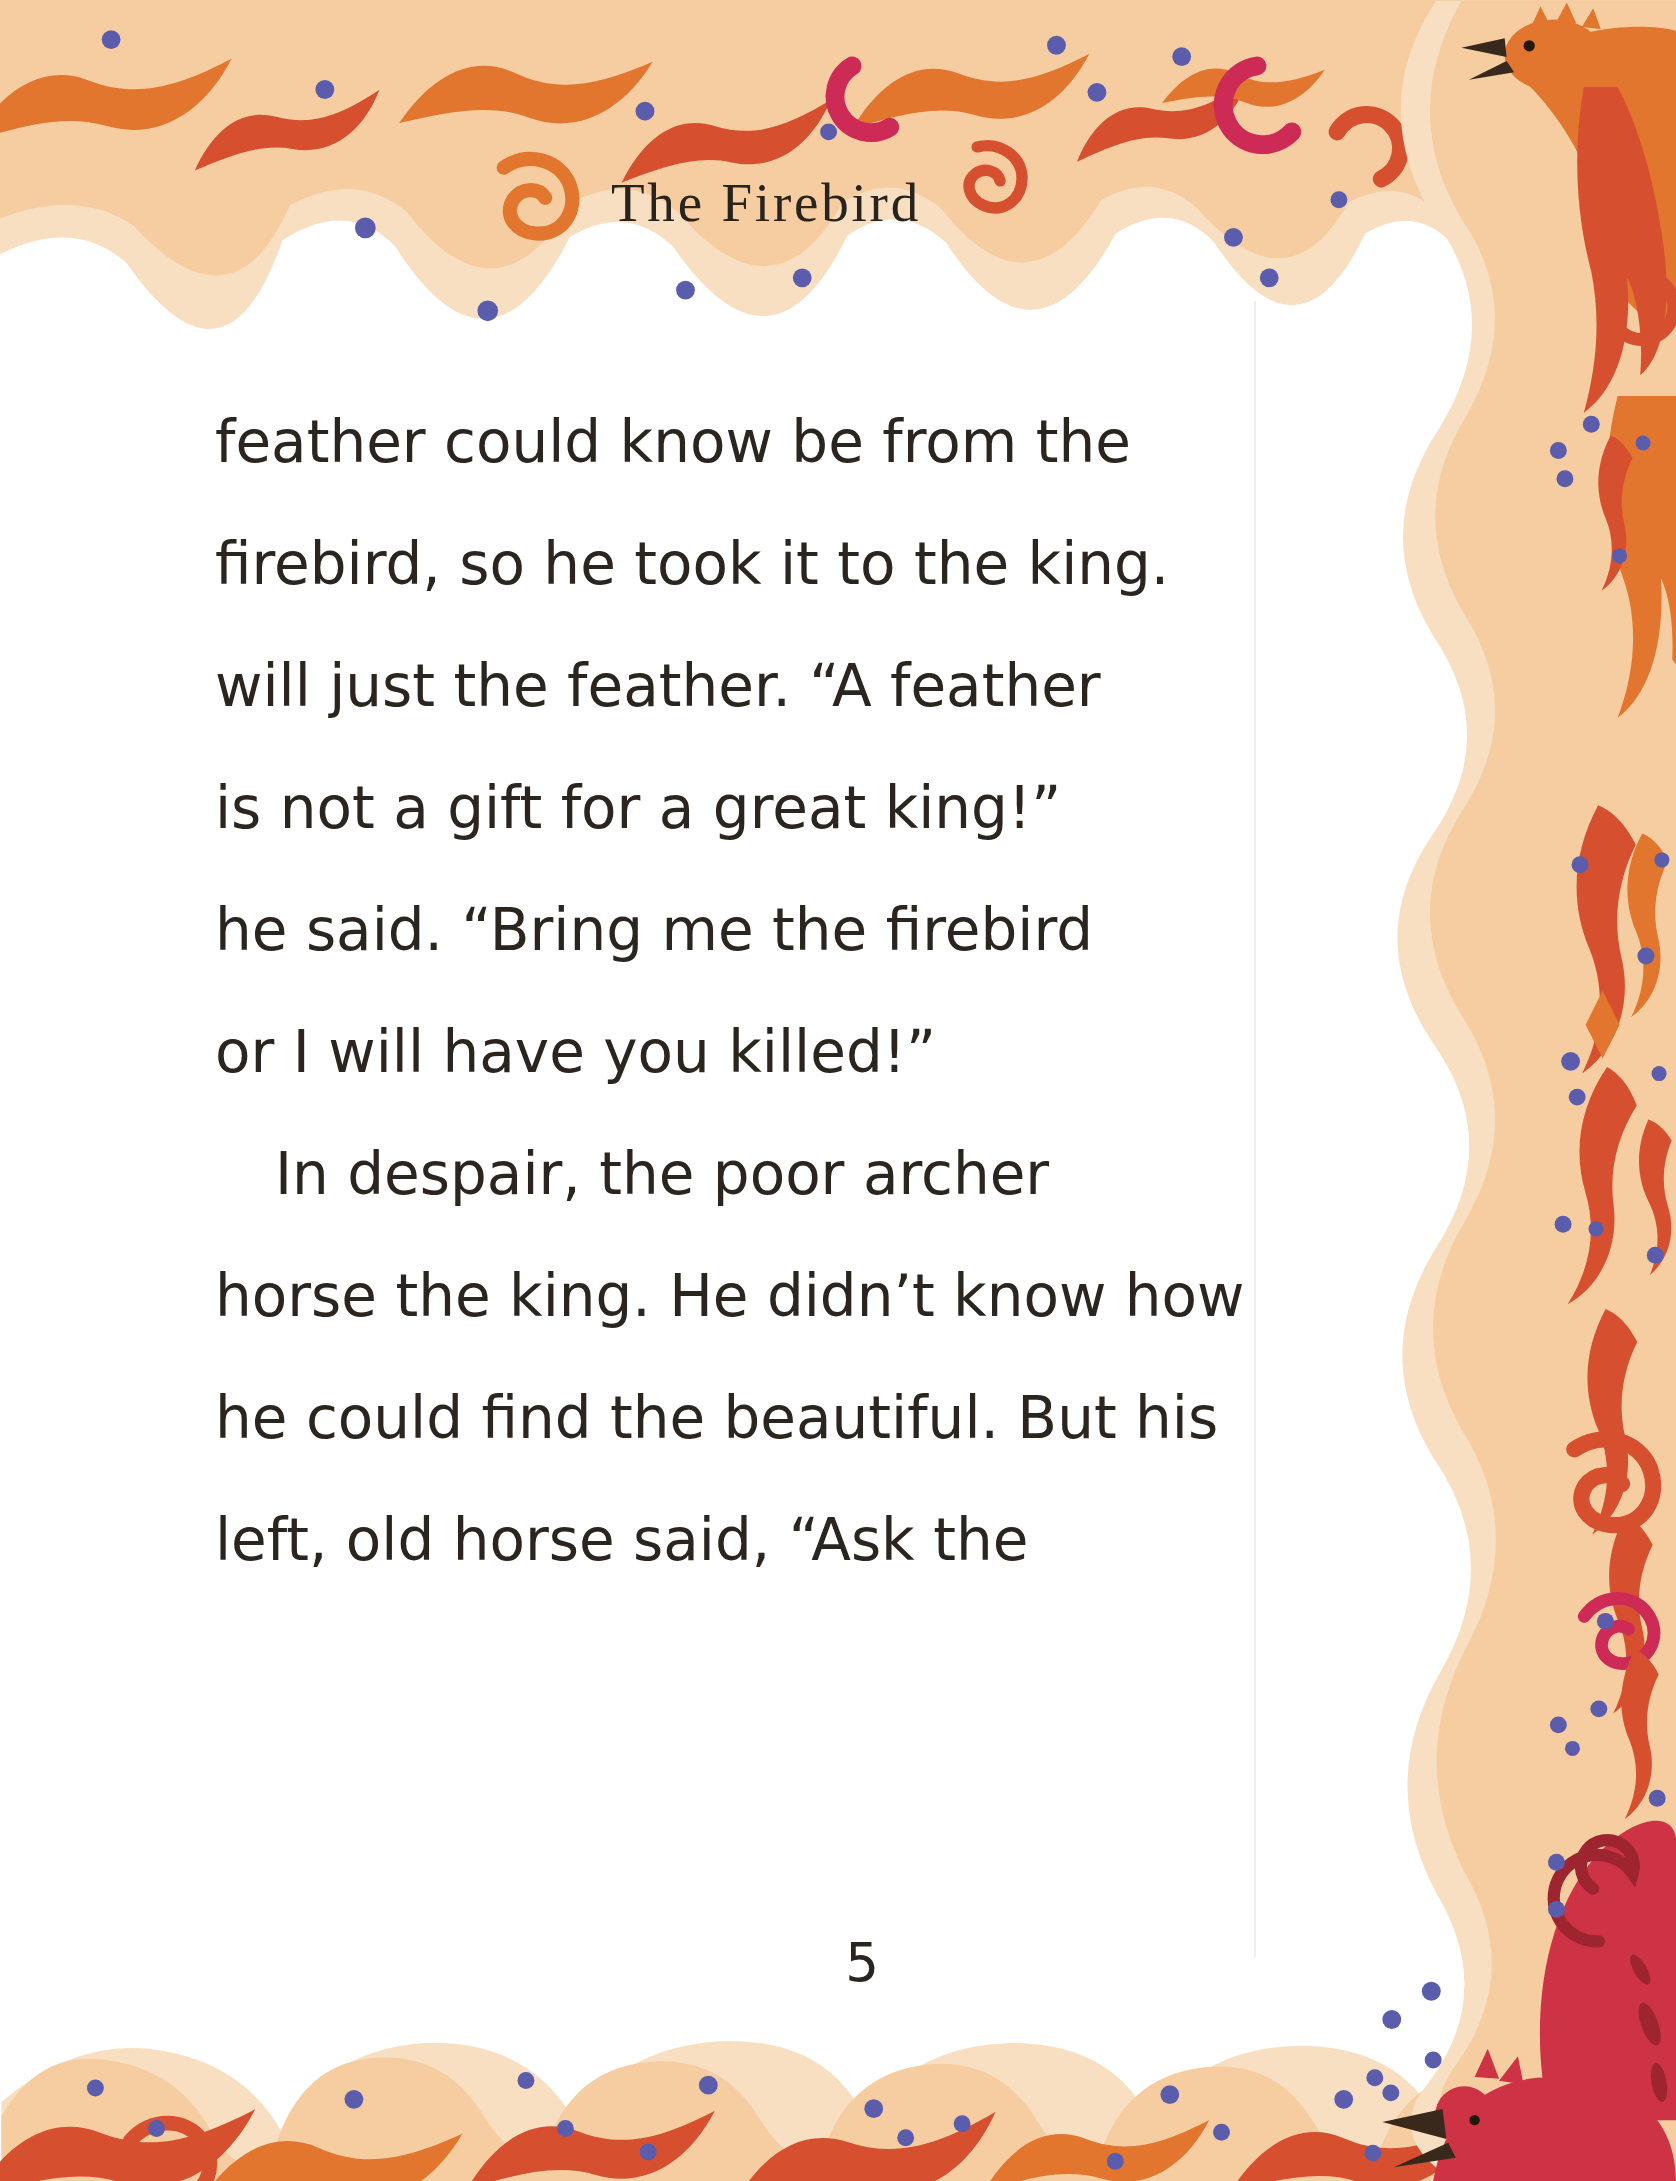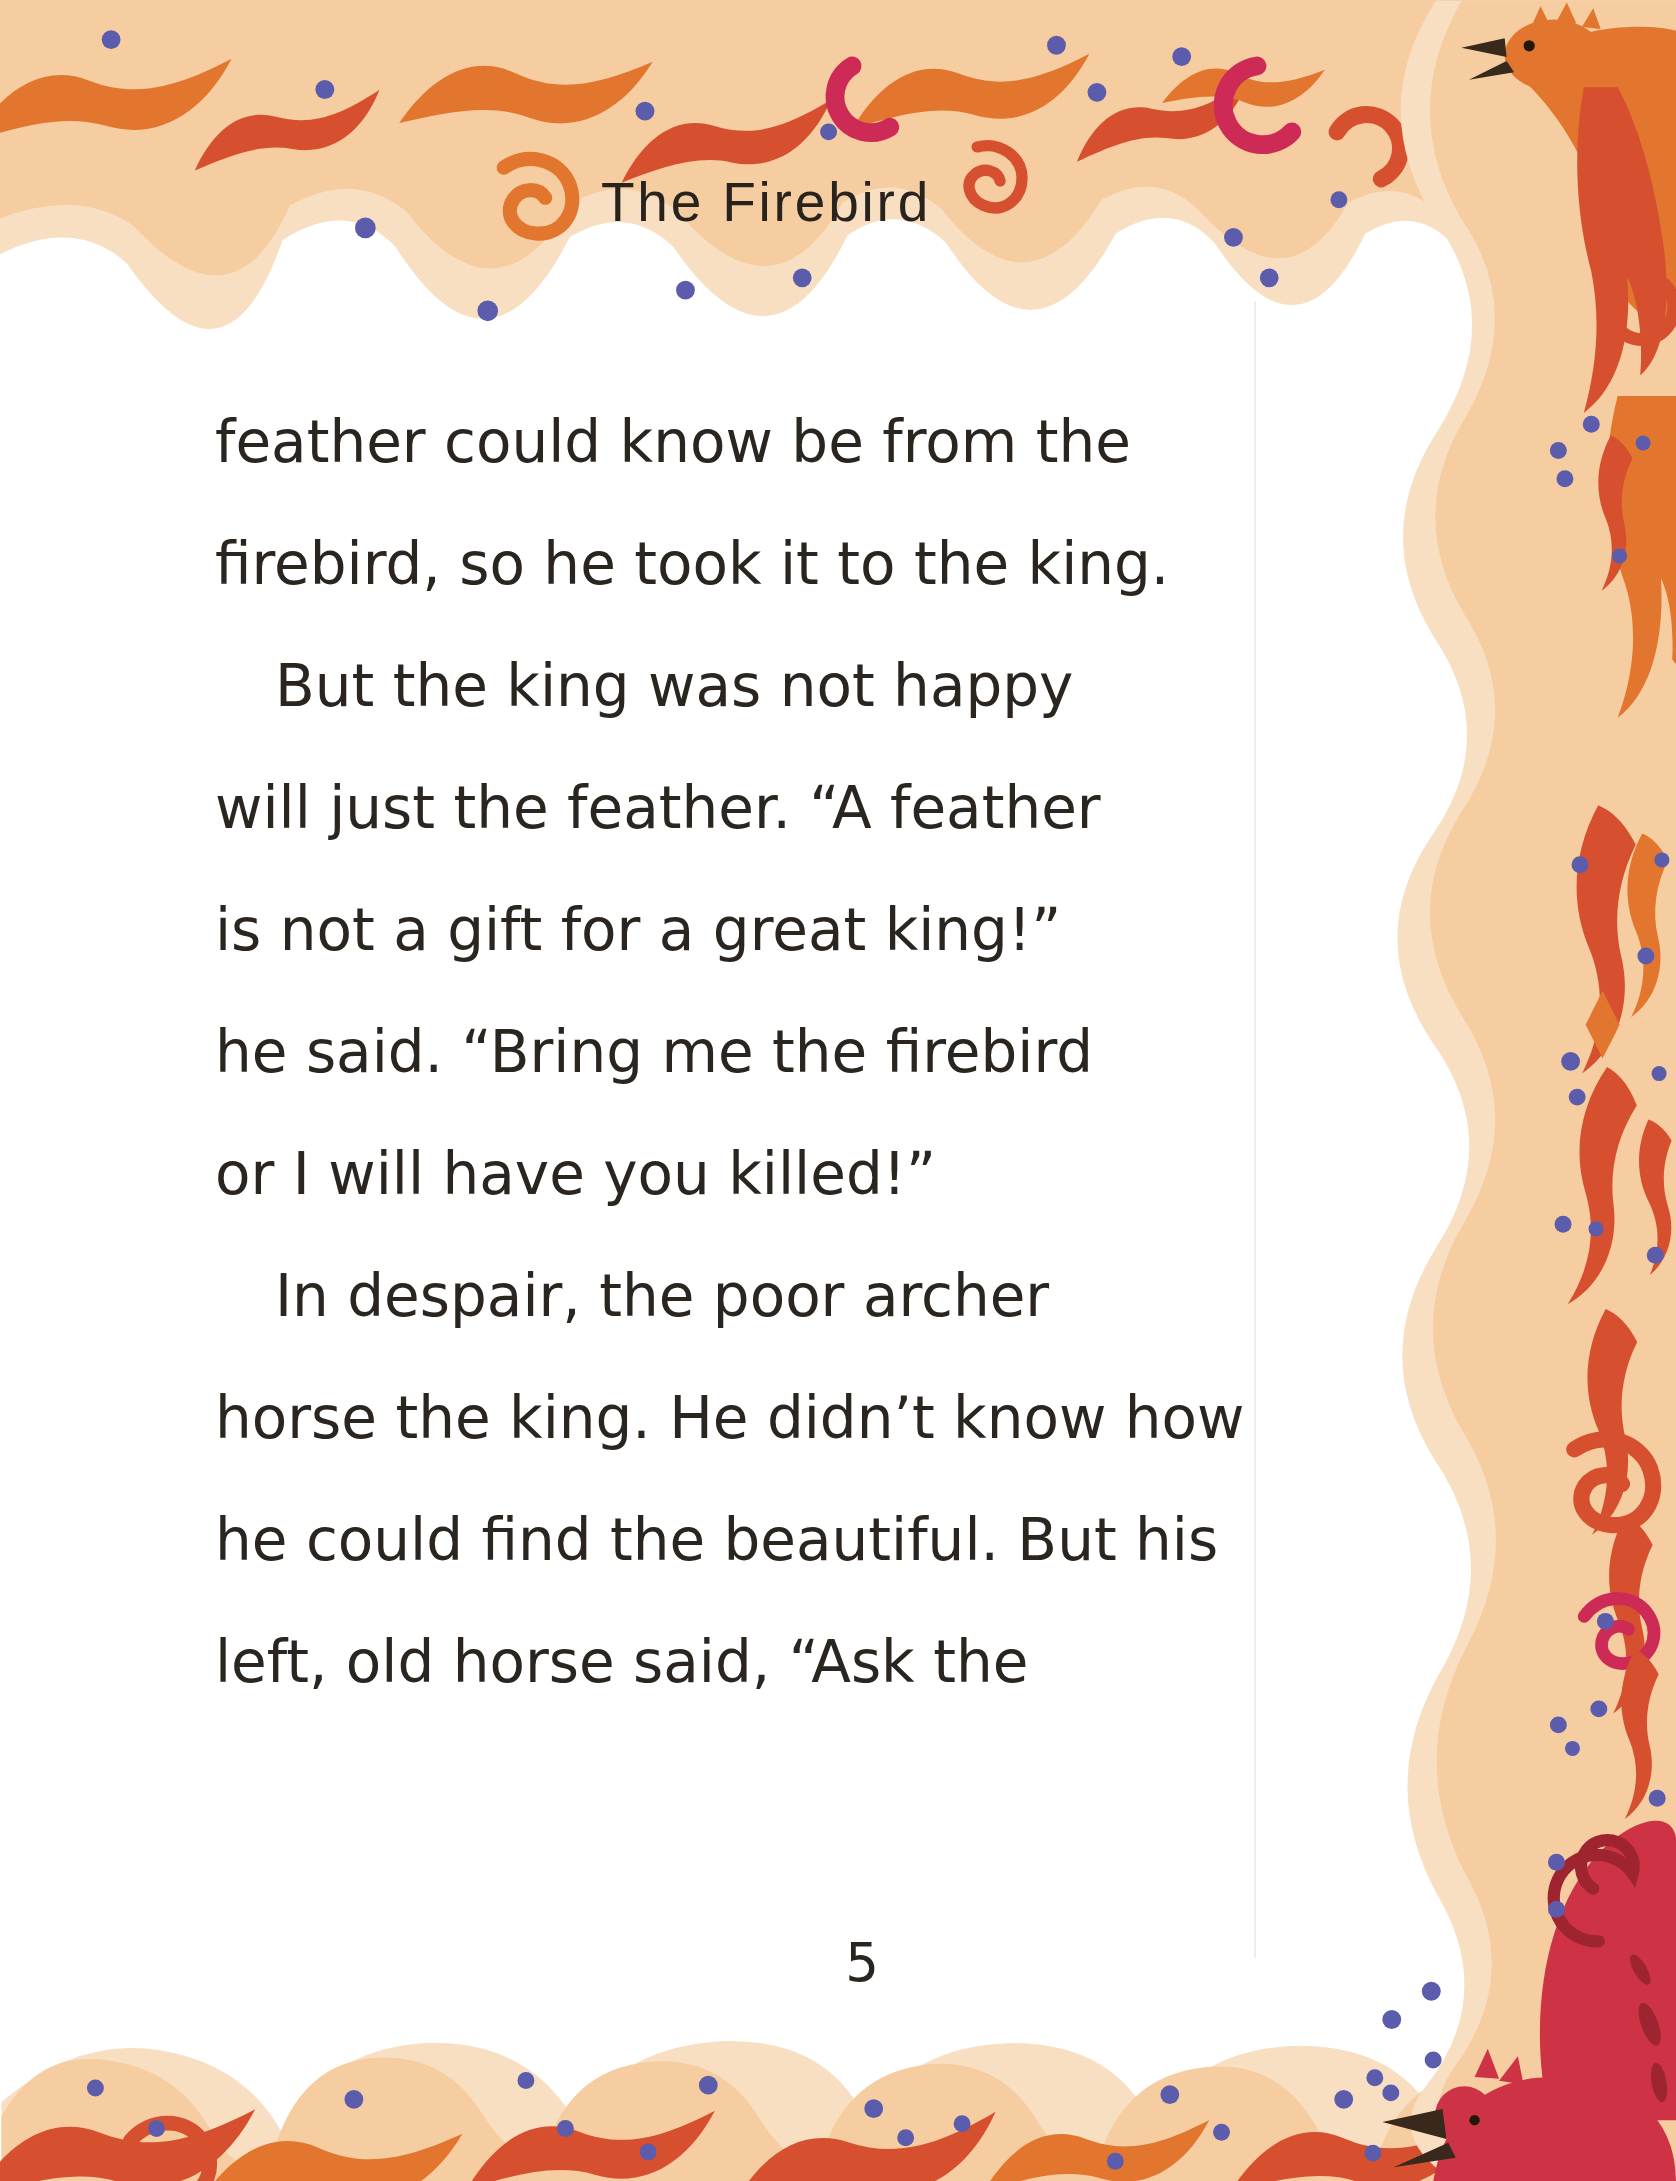--- a/index.html
+++ b/index.html
@@ -36,21 +36,21 @@
   .f-birddark{fill:var(--bird-dark);}
   .f-beak{fill:var(--beak);}
   .f-eye{fill:#241708;}
   .s-red{stroke:var(--red);fill:none;stroke-linecap:round;}
   .s-orange{stroke:var(--orange);fill:none;stroke-linecap:round;}
   .s-crimson{stroke:var(--crimson);fill:none;stroke-linecap:round;}
   .s-birddark{stroke:var(--bird-dark);fill:none;stroke-linecap:round;}
   .title{
     position:absolute;top:171px;left:0;width:1532px;
     text-align:center;
-    font-family:Liberation Sans, sans-serif;
+    font-family:Liberation Serif, serif;
     font-size:55px;line-height:1.15;
     letter-spacing:2.8px;
     color:var(--ink);
   }
   .story{
     position:absolute;left:215px;top:381px;
     font-size:58px;line-height:122px;
     color:#2b2520;
     letter-spacing:0px;
     white-space:nowrap;
@@ -225,21 +225,20 @@
     </g>
   </svg>
 
   <div class="crease"></div>
 
   <div class="title">The Firebird</div>
 
   <div class="story">
     <div class="line">feather could know be from the</div>
     <div class="line">firebird, so he took it to the king.</div>
-    <div class="line indent">But the king was not happy</div>
     <div class="line">will just the feather. “A feather</div>
     <div class="line">is not a gift for a great king!”</div>
     <div class="line">he said. “Bring me the firebird</div>
     <div class="line">or I will have you killed!”</div>
     <div class="line indent">In despair, the poor archer</div>
     <div class="line">horse the king. He didn’t know how</div>
     <div class="line">he could find the beautiful. But his</div>
     <div class="line">left, old horse said, “Ask the</div>
   </div>
 

